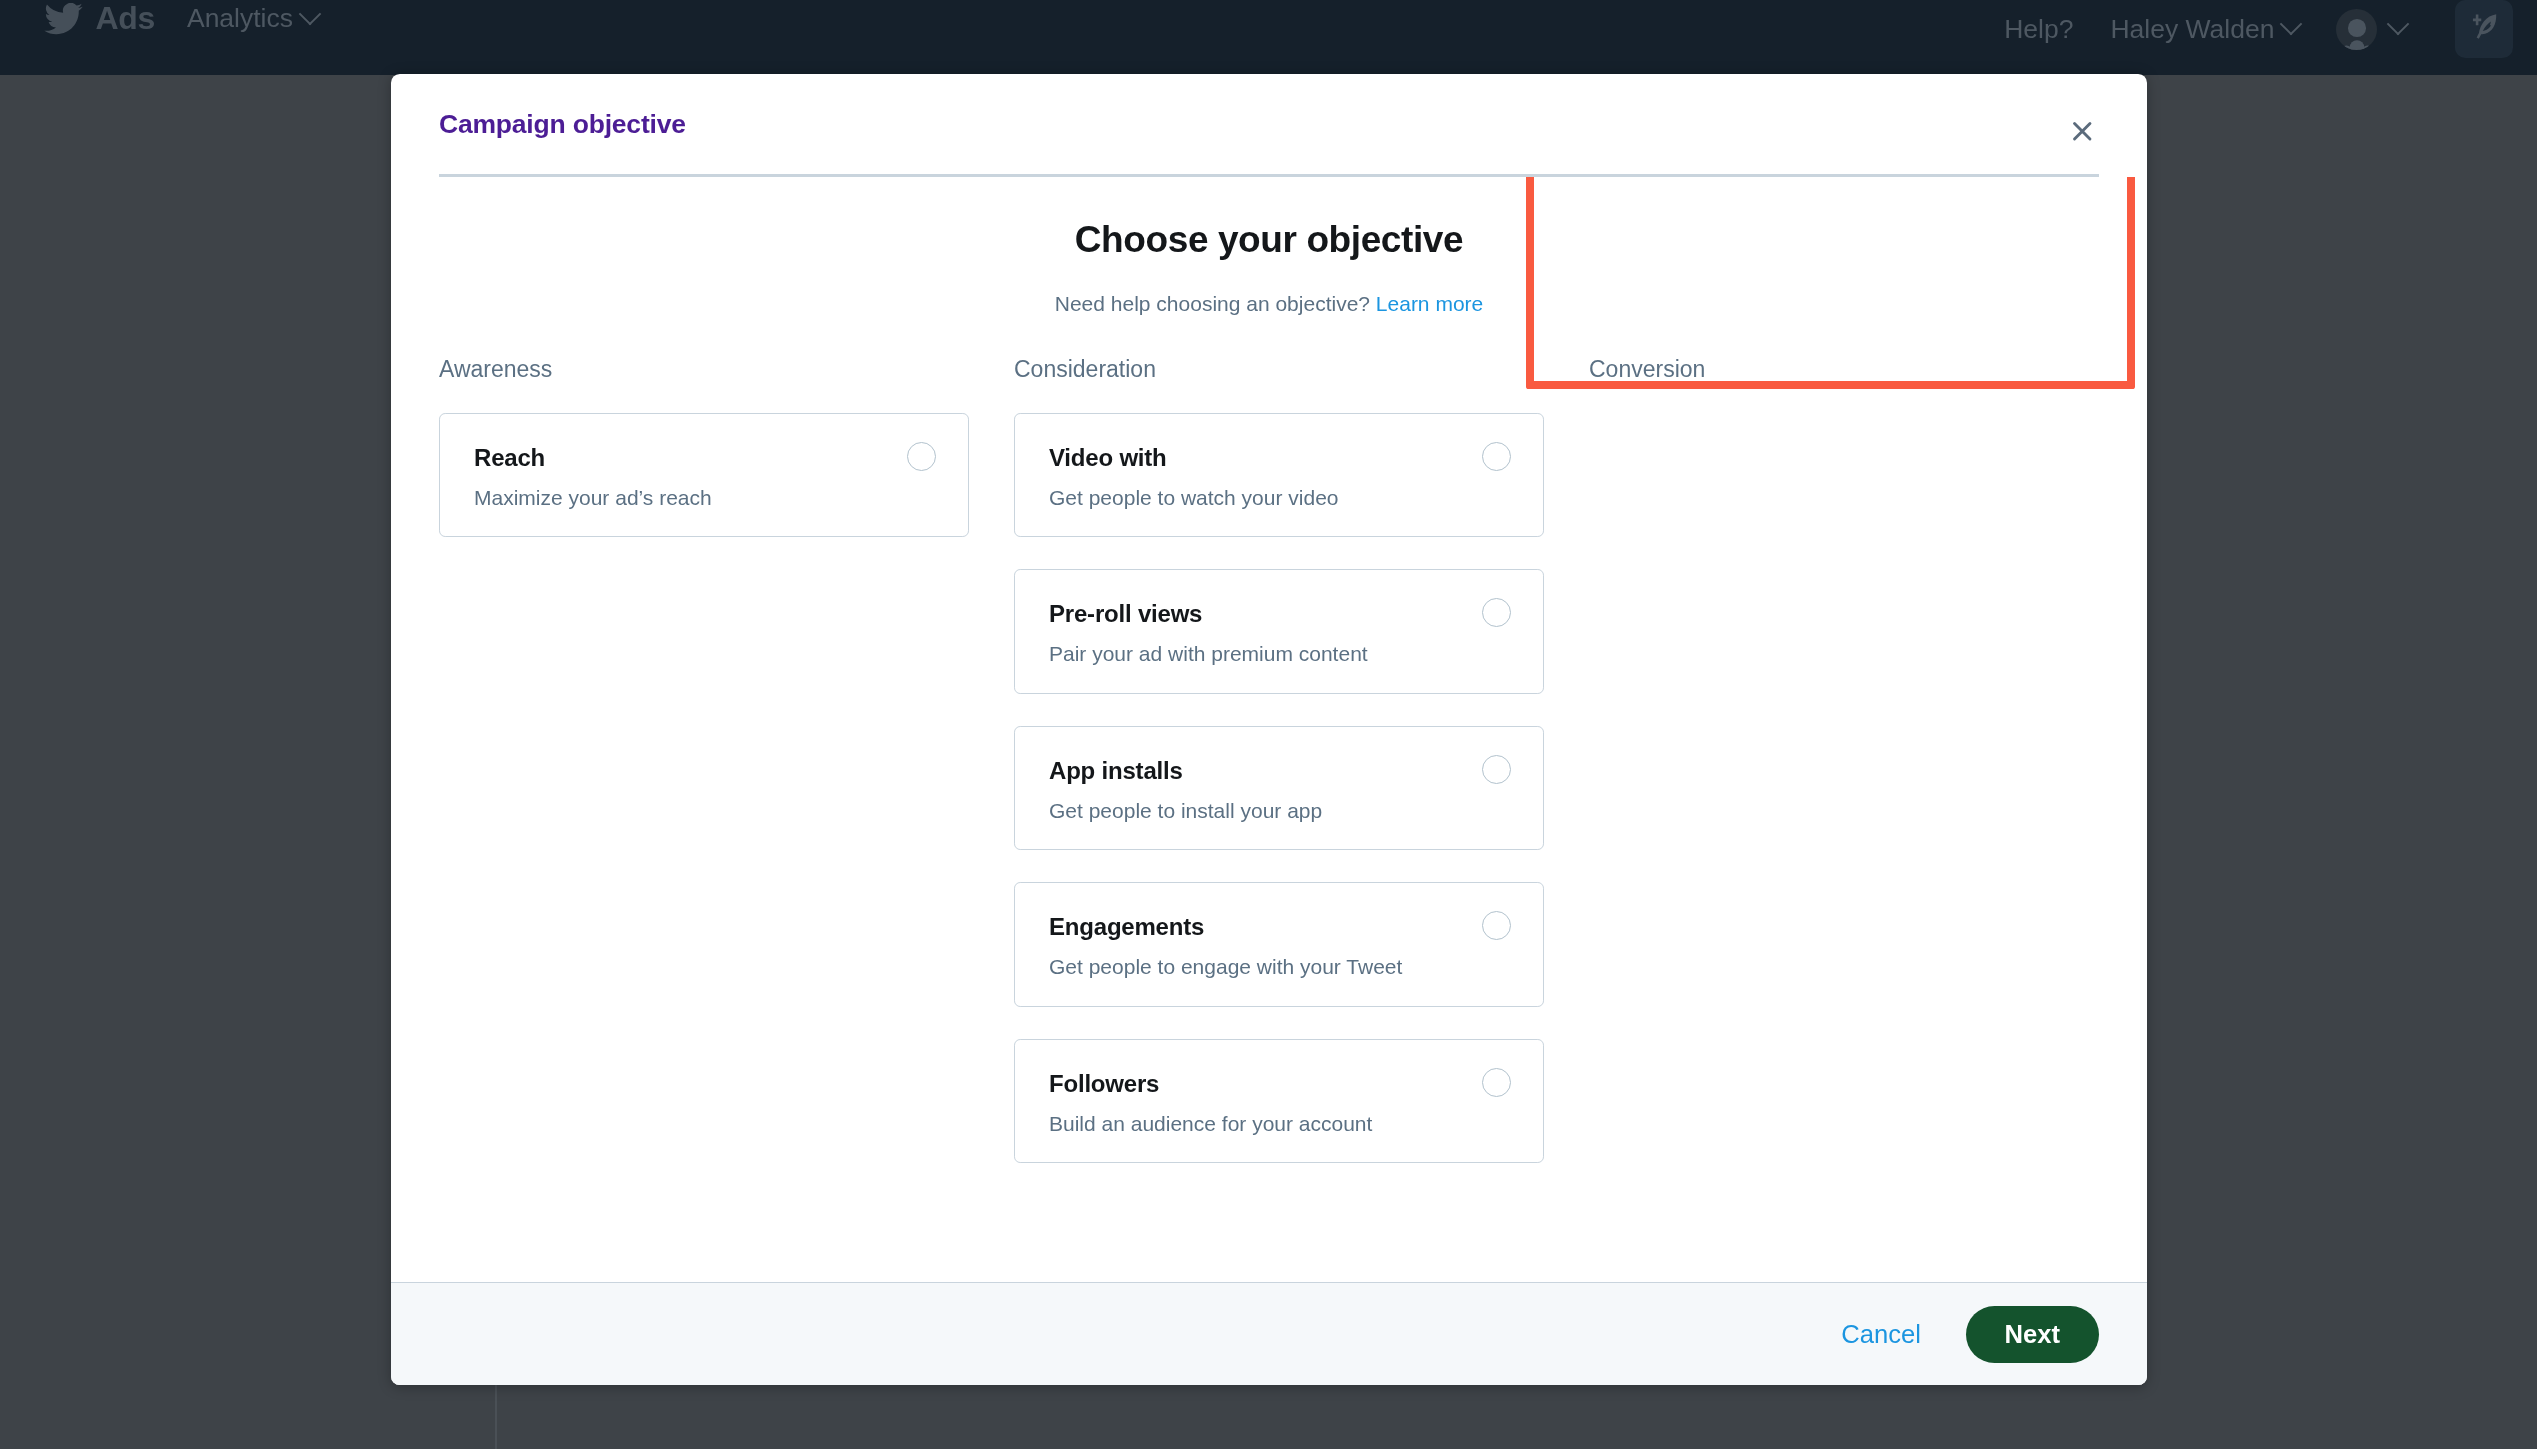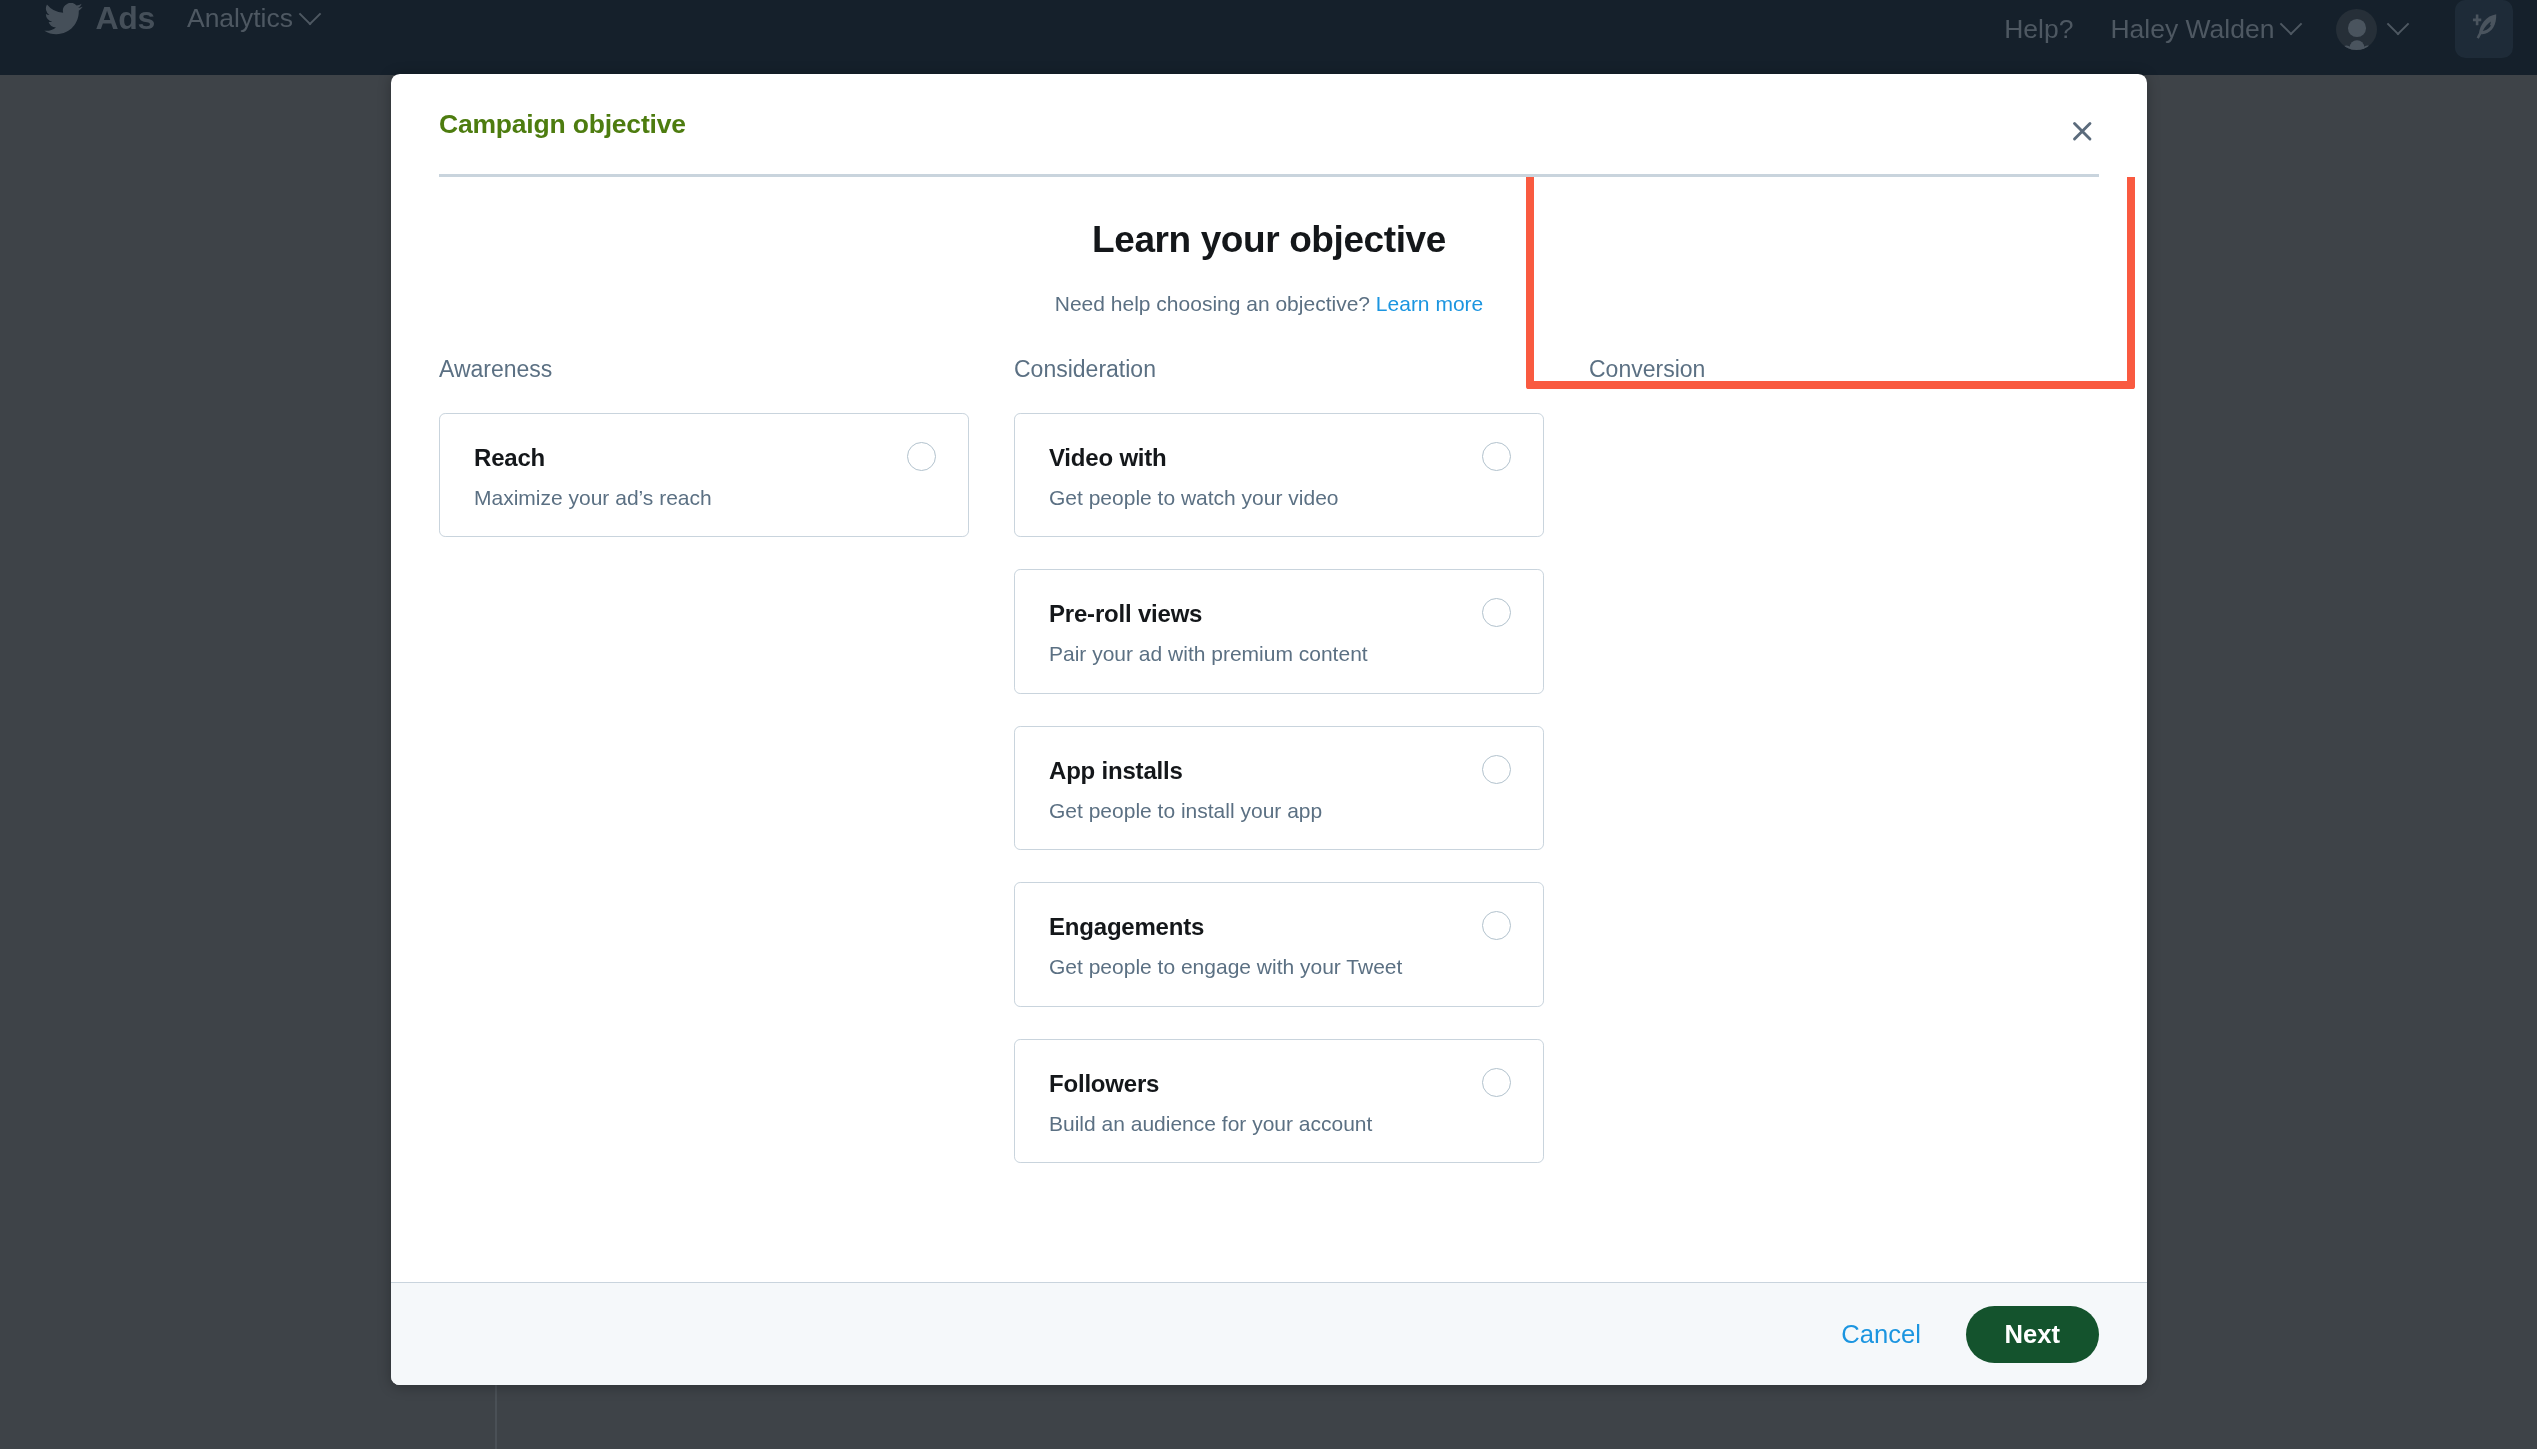--- a/index.html
+++ b/index.html
@@ -127,21 +127,21 @@
     overflow: hidden;
   }
   #modal-header {
     padding: 35px 48px 0 48px;
     position: relative;
     flex: 0 0 auto;
   }
   #modal-title {
     font-size: 26.5px;
     font-weight: bold;
-    color: #4d7c0f;
+    color: #4c1d95;
     letter-spacing: -0.2px;
   }
   #modal-close {
     position: absolute;
     right: 44px;
     top: 37px;
     width: 41px; height: 41px;
     display:flex; align-items:center; justify-content:center;
     cursor: pointer;
   }
@@ -328,21 +328,21 @@
       <svg width="26.5" height="26.5" viewBox="0 0 24 24" aria-hidden="true">
         <path stroke="#5b6b7c" stroke-width="2.6" stroke-linecap="round" d="M5 5l14 14M19 5L5 19"></path>
       </svg>
     </div>
     <div id="modal-header-rule"></div>
   </div>
 
   <div id="modal-body">
 
     <div id="heading-block">
-      <div id="body-heading">Learn your objective</div>
+      <div id="body-heading">Choose your objective</div>
       <div id="body-sub">
         <span>Need help choosing an objective?</span>
         <a href="#">Learn more</a>
       </div>
     </div>
 
     <div id="columns">
 
       <div class="column">
         <div class="column-title">Awareness</div>

